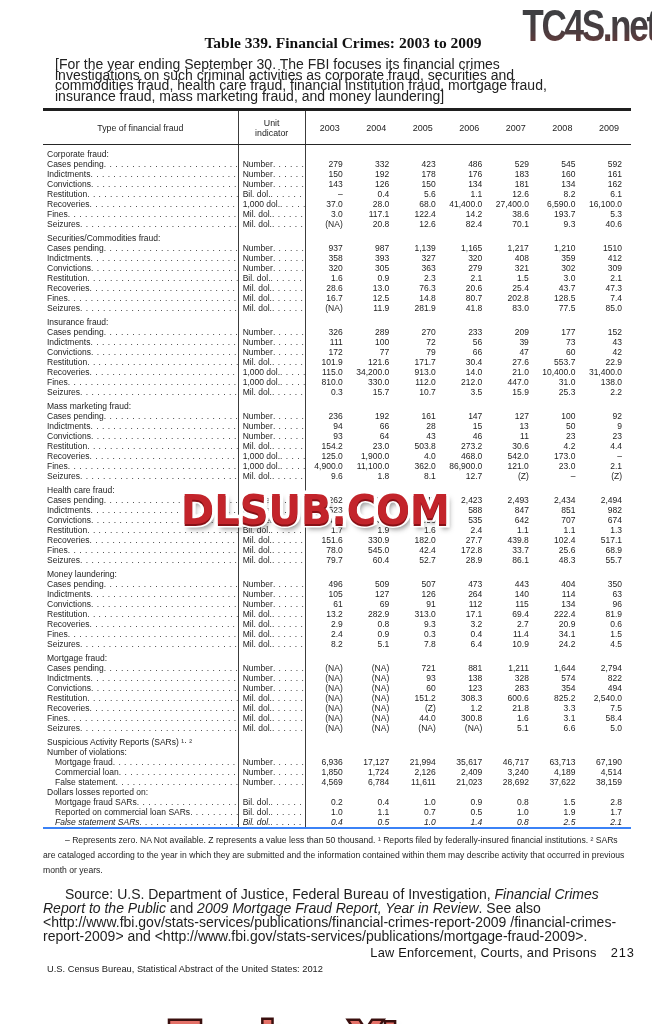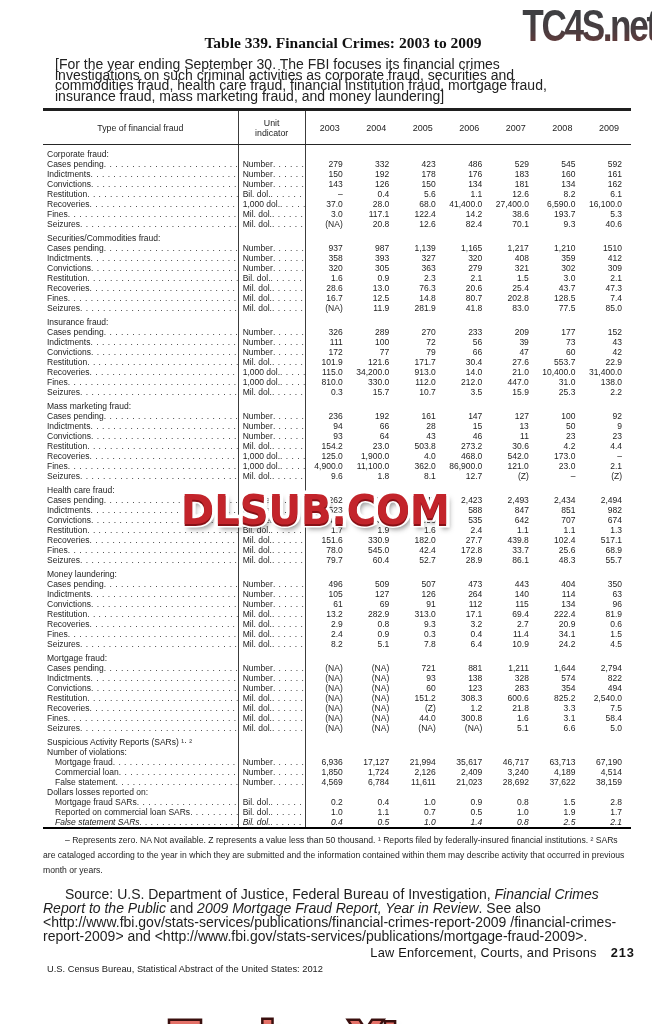--- a/index.html
+++ b/index.html
@@ -3,42 +3,42 @@
 <meta charset="utf-8">
 <style>
   html,body{margin:0;padding:0;background:#e8e8e8;}
   #page{position:relative;width:652px;height:1024px;background:#ffffff;overflow:hidden;
         font-family:"Liberation Sans",sans-serif;color:#1c1c1c;}
   #content{position:absolute;left:43px;top:0;width:588px;}
   #title{margin:34px 0 0 12px;font-family:"Liberation Serif",serif;font-weight:700;
          font-size:15.5px;color:#111;text-align:center;}
   #note{margin:7px 0 0 12px;width:505px;font-size:14px;line-height:10.6px;color:#222;}
   table{border-collapse:collapse;table-layout:fixed;width:588px;margin-top:7px;
-        border-top:3px solid #1f1f1f;border-bottom:2px solid #000000;}
+        border-top:3px solid #1f1f1f;border-bottom:2px solid #3b82f6;}
   col.w-label{width:195px;}col.w-unit{width:67px;}col.w-year{width:46.5px;}
   td{padding:0;font-size:8.5px;line-height:10px;vertical-align:bottom;}
   thead td{vertical-align:middle;text-align:center;border-bottom:1.2px solid #262626;
            height:33px;font-size:8.8px;line-height:10px;color:#1c1c1c;}
   thead td.c-year{text-align:right;padding-right:12px;font-size:9px;}
   .c-label{border-right:1px solid #3c3c3c;}
   .c-unit{border-right:1px solid #3c3c3c;}
   tbody .c-label{padding-left:4px;}
   tbody .c-unit{padding-left:4px;}
   tbody td.num{text-align:right;padding-right:9px;white-space:nowrap;}
   tbody tr:last-child td{font-style:italic;}
   tr.section-row td{padding-top:4px;}
   .lead{display:flex;align-items:baseline;overflow:hidden;}
   .lead .txt{white-space:nowrap;}
   .lead.ind .txt{padding-left:8px;}
   .dots{flex:1 1 auto;overflow:hidden;white-space:nowrap;color:#2a2a2a;}
   .dots::after{content:" . . . . . . . . . . . . . . . . . . . . . . . . . . . . . . . . . . . . . . . . . . . . . . . . . . . .";letter-spacing:.5px;}
   #footnote{margin-top:4px;width:588px;font-size:8.6px;line-height:15px;text-indent:22px;color:#1e1e1e;}
   #source{margin-top:2px;width:588px;font-size:14px;line-height:14px;text-indent:22px;color:#1e1e1e;}
   #footer-right{position:absolute;right:17px;top:945px;font-size:12.8px;color:#141414;letter-spacing:.2px;}
-  #footer-right .pageno{padding-left:14px;letter-spacing:1px;font-weight:bold;}
+  #footer-right .pageno{padding-left:14px;letter-spacing:1px;}
   #footer-left{position:absolute;left:47px;top:964px;font-size:9.3px;color:#1a1a1a;}
   
   .wm{position:absolute;display:inline-block;white-space:nowrap;font-family:"DejaVu Sans",sans-serif;}
   .wm .fill{position:relative;z-index:2;}
   .wm::before{content:attr(data-text);position:absolute;left:0;top:0;z-index:0;color:#fff;
               -webkit-text-stroke:7px #fff;text-shadow:3px 5px 5px rgba(45,45,45,.5);}
   #wm-top{top:1px;right:-4px;font-size:44px;font-weight:700;letter-spacing:-3px;
           transform:scaleX(.8);transform-origin:100% 0;
           background:linear-gradient(180deg,#3f3f42 30%,#4a3d40 60%,#5e3a3b 80%,#6d4343);
           -webkit-background-clip:text;background-clip:text;color:transparent;}

